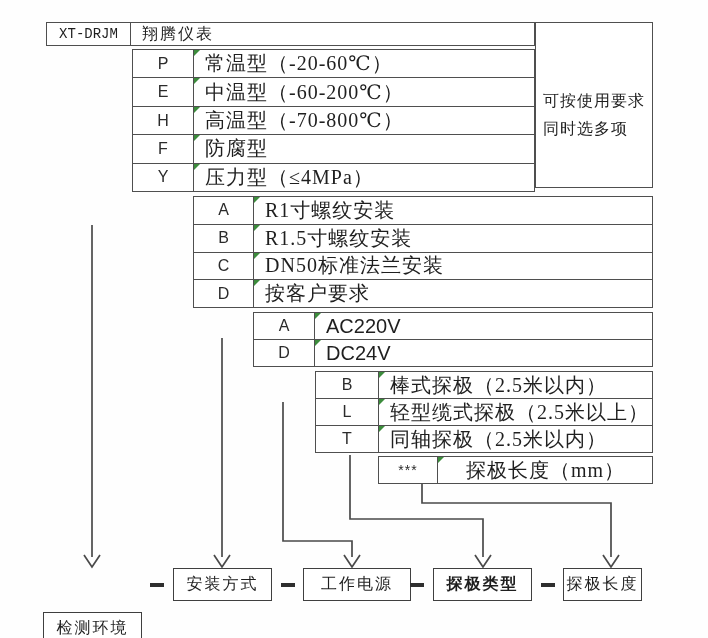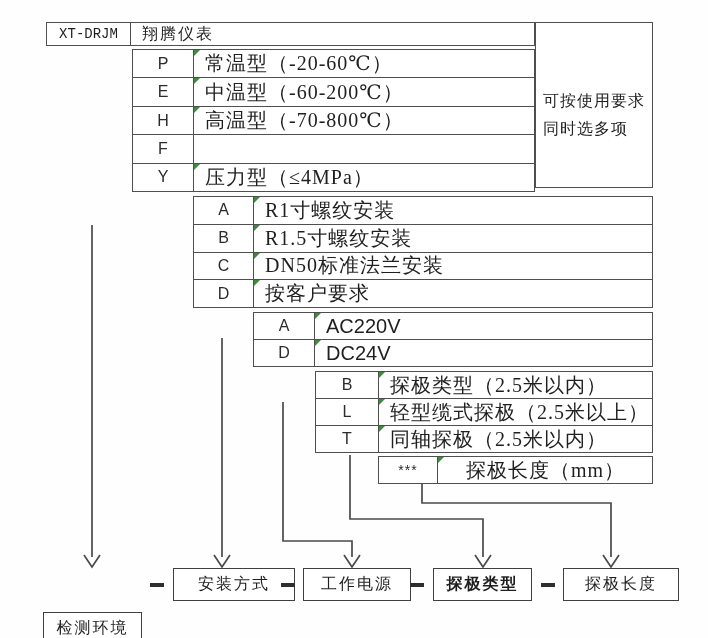--- a/index.html
+++ b/index.html
@@ -76,20 +76,21 @@
         <div class="row">
           <div class="code">E</div>
           <div class="desc">中温型（-60-200℃）</div>
         </div>
         <div class="row">
           <div class="code">H</div>
           <div class="desc">高温型（-70-800℃）</div>
         </div>
         <div class="row">
           <div class="code">F</div>
+          <div class="desc">防腐型</div>
         </div>
         <div class="row">
           <div class="code">Y</div>
           <div class="desc">压力型（≤4MPa）</div>
         </div>
       </div>
       <div class="group g2">
         <div class="row">
           <div class="code">A</div>
           <div class="desc">R1寸螺纹安装</div>
@@ -113,21 +114,21 @@
           <div class="desc sans">AC220V</div>
         </div>
         <div class="row">
           <div class="code">D</div>
           <div class="desc sans">DC24V</div>
         </div>
       </div>
       <div class="group g4">
         <div class="row">
           <div class="code">B</div>
-          <div class="desc">探极类型（2.5米以内）</div>
+          <div class="desc">棒式探极（2.5米以内）</div>
         </div>
         <div class="row">
           <div class="code">L</div>
           <div class="desc">轻型缆式探极（2.5米以上）</div>
         </div>
         <div class="row">
           <div class="code">T</div>
           <div class="desc">同轴探极（2.5米以内）</div>
         </div>
       </div>
@@ -149,22 +150,22 @@
       <path d="M84 555 L92 567 L100 555"></path>
       <path d="M214 555 L222 567 L230 555"></path>
       <path d="M344 555 L352 567 L360 555"></path>
       <path d="M475 555 L483 567 L491 555"></path>
       <path d="M603 555 L611 567 L619 555"></path>
     </g>
   </svg>
 
   <div id="bottom">
       <div class="bbox" style="left: 43px; width: 99px; margin-top: 44px;">检测环境</div>
-      <div class="bbox" style="left: 173px; width: 122px;">安装方式</div>
+      <div class="bbox" style="left: 173px; width: 99px;">安装方式</div>
       <div class="bbox" style="left: 303px; width: 108px;">工作电源</div>
       <div class="bbox" style="left: 433px; width: 99px; font-weight: bold;">探极类型</div>
-      <div class="bbox" style="left: 563px; width: 116px; text-align: right;">探极长度</div>
+      <div class="bbox" style="left: 563px; width: 79px; text-align: right;">探极长度</div>
       <div class="dash" style="left: 150px;"></div>
       <div class="dash" style="left: 281px;"></div>
       <div class="dash" style="left: 410px;"></div>
       <div class="dash" style="left: 541px;"></div>
     </div>
 </div>
 
 </body></html>

